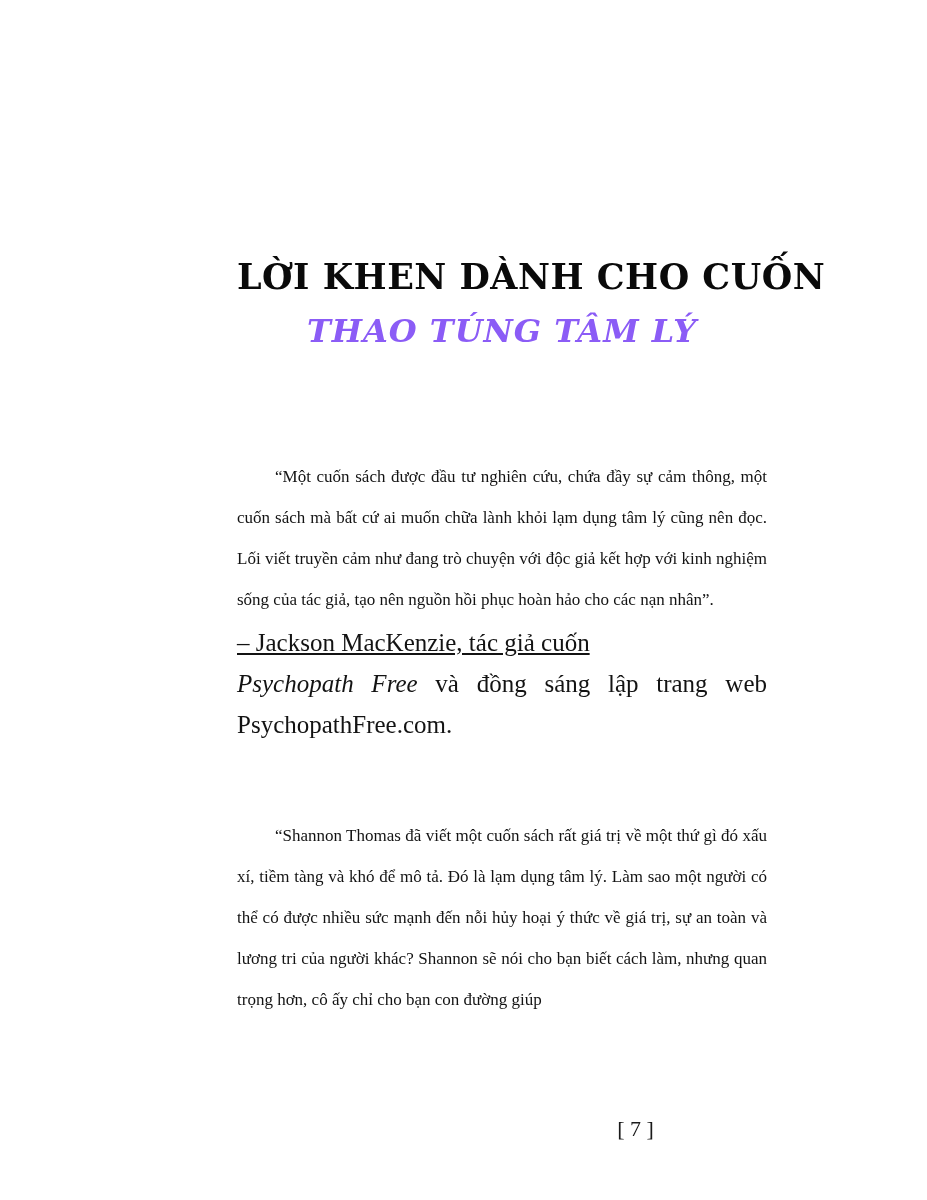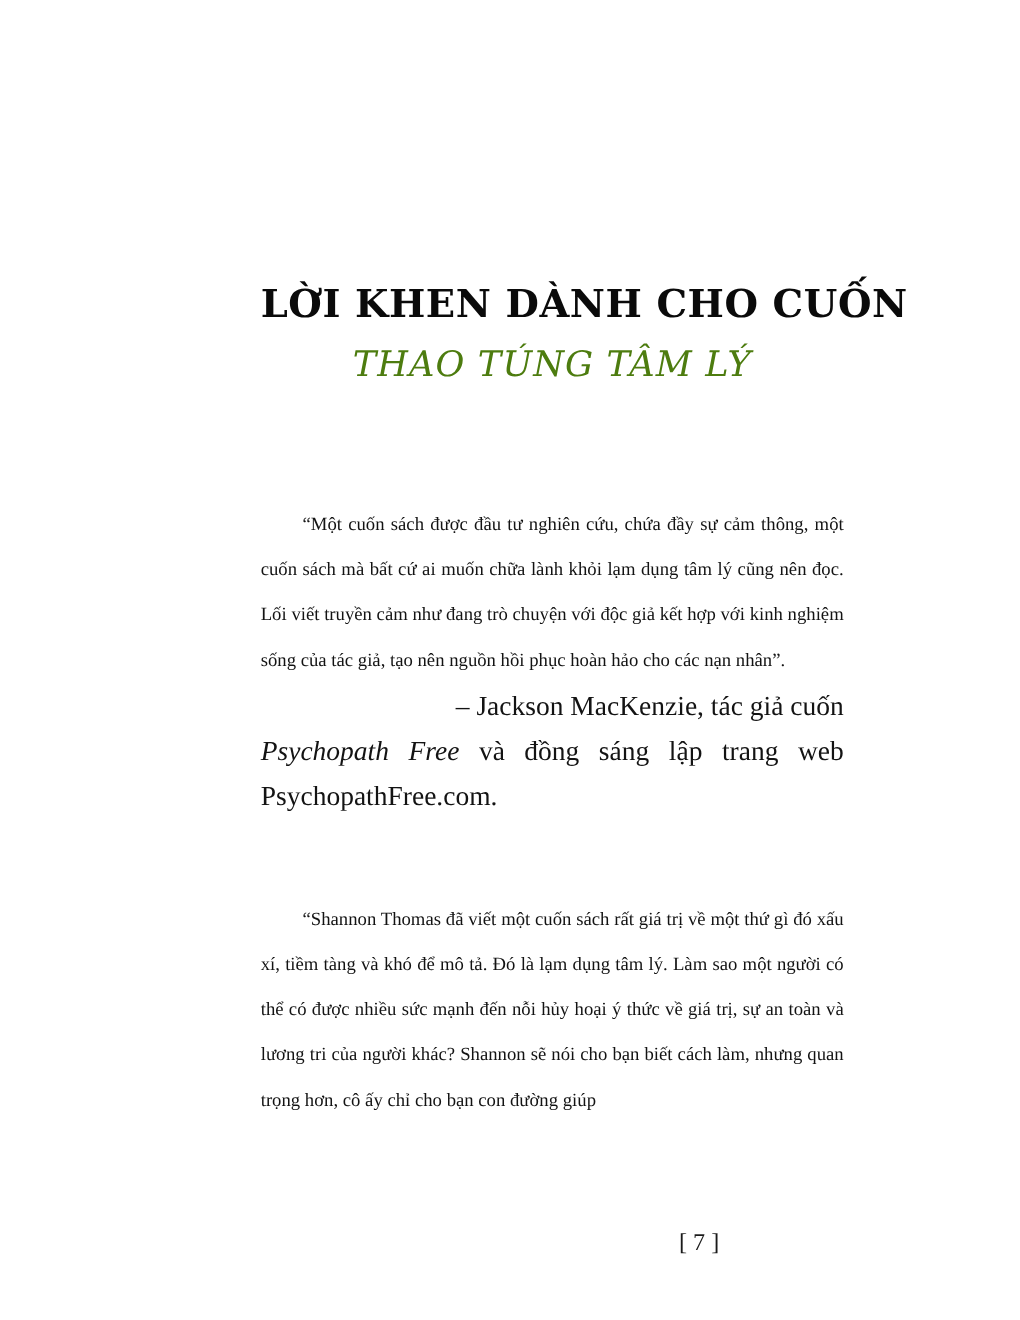--- a/index.html
+++ b/index.html
@@ -36,27 +36,27 @@
     font-family: "DejaVu Serif", serif;
     font-weight: bold;
     font-size: 35px;
     letter-spacing: 0.5px;
     line-height: 1.25;
     color: #0a0a0a;
     white-space: nowrap;
   }
   .title-line2 {
     font-family: "DejaVu Serif", serif;
-    font-weight: normal;
+    font-weight: bold;
     font-style: italic;
     font-size: 32px;
     letter-spacing: 1px;
     line-height: 1.3;
     margin-top: 12px;
-    color: #4d7c0f;
+    color: #8b5cf6;
     white-space: nowrap;
   }
   .quote-block {
     margin-top: 104px;
   }
   .quote-block.second {
     margin-top: 70px;
   }
   .para {
     font-family: "Liberation Serif", serif;
@@ -73,21 +73,22 @@
     font-family: "Liberation Serif", serif;
     font-size: 25px;
     line-height: 41px;
     text-align: justify;
     margin: 0;
     color: #131313;
     text-indent: 0;
   }
   .attribution .lead {
     display: block;
-    text-align: right;
+    text-align: left;
+    text-decoration: underline;
   }
   .attr-wrap {
     margin-top: 2px;
   }
   .italic {
     font-style: italic;
   }
   .page-number {
     position: absolute;
     left: 0;

